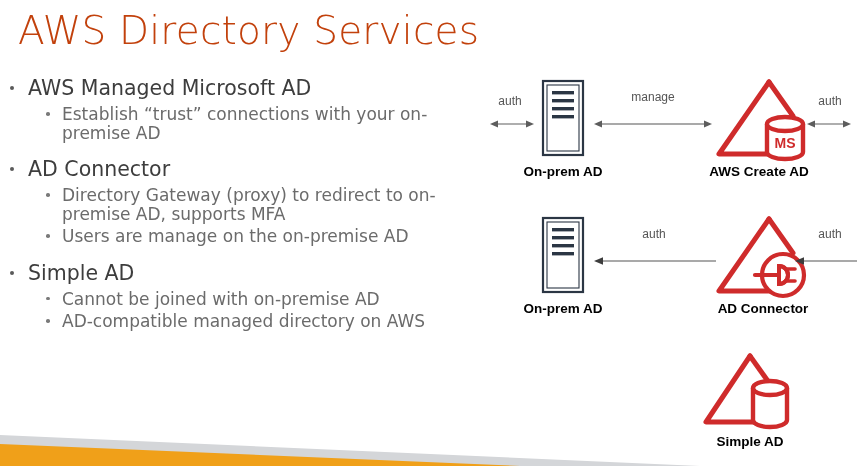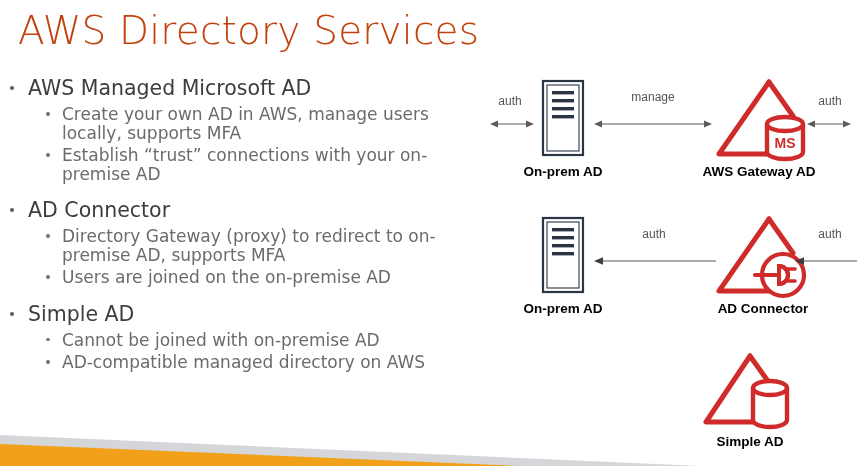--- a/index.html
+++ b/index.html
@@ -133,42 +133,38 @@
 <div id="bullet-column">
 
   <div class="bullet-group">
     <div class="bullet-l1">
       <span class="dot"></span>
       <span>AWS Managed Microsoft AD</span>
     </div>
     <div class="sub-list">
       <div class="bullet-l2">
         <span class="dot"></span>
-        <span>Create your own AD in AWS, manage users locally, supports MFA</span>
-      </div>
-      <div class="bullet-l2">
-        <span class="dot"></span>
         <span>Establish “trust” connections with your on-premise AD</span>
       </div>
     </div>
   </div>
 
   <div class="bullet-group">
     <div class="bullet-l1">
       <span class="dot"></span>
       <span>AD Connector</span>
     </div>
     <div class="sub-list">
       <div class="bullet-l2">
         <span class="dot"></span>
         <span>Directory Gateway (proxy) to redirect to on-premise AD, supports MFA</span>
       </div>
       <div class="bullet-l2">
         <span class="dot"></span>
-        <span>Users are joined on the on-premise AD</span>
+        <span>Users are manage on the on-premise AD</span>
       </div>
     </div>
   </div>
 
   <div class="bullet-group">
     <div class="bullet-l1">
       <span class="dot"></span>
       <span>Simple AD</span>
     </div>
     <div class="sub-list">
@@ -220,21 +216,21 @@
       <path d="M 58 6 L 8 78 L 72 78" fill="none" stroke="#cf2b2b" stroke-width="5" stroke-linecap="round" stroke-linejoin="round"></path>
       <path d="M 58 6 L 82 40" fill="none" stroke="#cf2b2b" stroke-width="5" stroke-linecap="round"></path>
 
       <g>
         <path d="M 56 48 L 56 76 A 18 7 0 0 0 92 76 L 92 48" fill="#ffffff" stroke="#cf2b2b" stroke-width="4.4" stroke-linejoin="round"></path>
         <ellipse cx="74" cy="48" rx="18" ry="7" fill="#ffffff" stroke="#cf2b2b" stroke-width="4.4"></ellipse>
       </g>
       <text x="74" y="72" text-anchor="middle" font-family="Liberation Sans, sans-serif" font-size="14" font-weight="bold" fill="#cf2b2b">MS</text>
     </svg>
 
-    <div class="node-label" style="left:175px; top:88px;">AWS Gateway AD</div>
+    <div class="node-label" style="left:175px; top:88px;">AWS Create AD</div>
 
     <div class="edge-label" style="left:318px; top:18px; width:56px;">auth</div>
     <svg style="position:absolute; left:323px; top:42px;" width="44" height="12">
       <line x1="6" y1="6" x2="38" y2="6" stroke="#8c8c8c" stroke-width="1.4"></line>
       <polygon points="0,6 8,2.4 8,9.6" fill="#5d5d5d"></polygon>
       <polygon points="44,6 36,2.4 36,9.6" fill="#5d5d5d"></polygon>
     </svg>
   </div>
 
   <div class="diagram-row" id="diagram-row-2">

